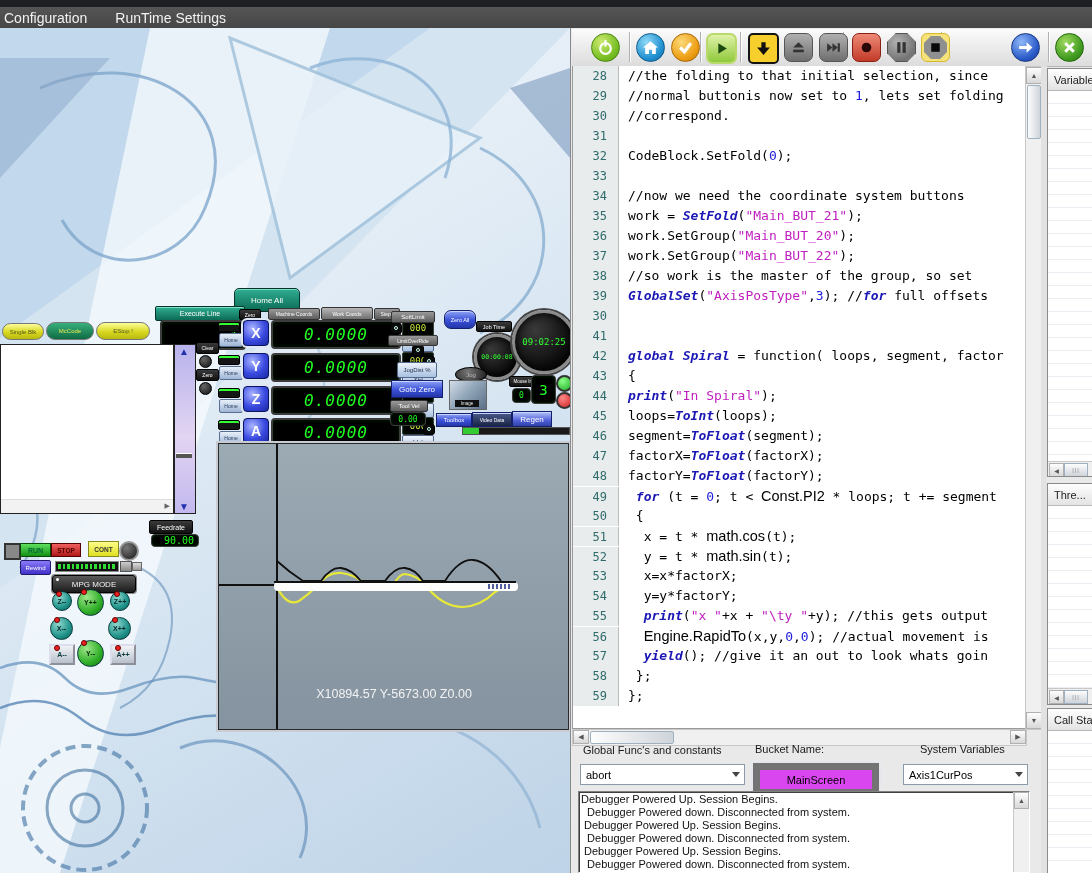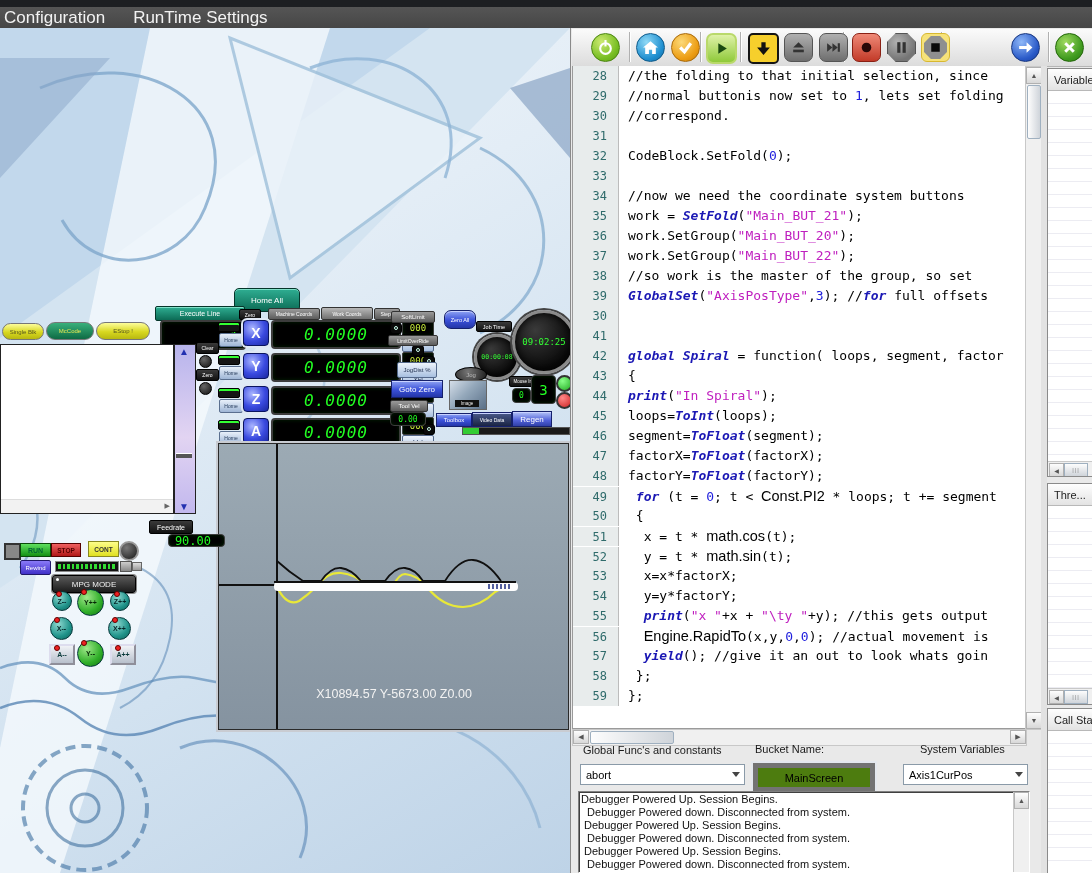--- a/index.html
+++ b/index.html
@@ -3,21 +3,21 @@
 <meta charset="utf-8">
 <style>
   html,body{margin:0;padding:0;background:#777;}
   .screen{position:relative;width:1092px;height:873px;overflow:hidden;background:#e9e9e9;
     font-family:"Liberation Sans",sans-serif;-webkit-font-smoothing:antialiased;}
   .abs{position:absolute;}
 
   
   .topstrip{position:absolute;left:0;top:0;width:1092px;height:7px;background:#1d1f22;}
   .menubar{position:absolute;left:0;top:7px;width:1092px;height:21px;background:linear-gradient(#555,#464646);
-    color:#f2f2f2;font-size:17px;display:flex;align-items:center;border-bottom:1px solid #333;}
+    color:#f2f2f2;font-size:14px;display:flex;align-items:center;border-bottom:1px solid #333;}
   .menubar span{padding:0 14px;cursor:default;}
   .menubar span:first-child{padding-left:4px;}
 
   
   .left-bg{position:absolute;left:0;top:28px;width:570px;height:845px;overflow:hidden;
     background:linear-gradient(150deg,#f2f7fb 0%,#e3edf6 35%,#d2e2f0 65%,#bed3e7 100%);}
   .blk-label{background:linear-gradient(#3a3a3a,#111);color:#fff;border:1px solid #000;border-radius:2px;
     display:flex;align-items:center;justify-content:center;overflow:hidden;}
   .led{background:#000;color:#2f2;font-family:"DejaVu Sans Mono",monospace;border:2px solid #3c3c3c;
     border-radius:4px;display:flex;align-items:center;box-shadow:inset 0 0 4px #020;overflow:hidden;}
@@ -100,21 +100,21 @@
     border:1px solid #b0b0b0;color:#555;font-size:7px;display:flex;align-items:center;justify-content:center;}
   .sc-thumb{position:absolute;background:linear-gradient(90deg,#fdfdfd,#cfd4da);border:1px solid #9fb0c0;border-radius:2px;}
   .hscroll{position:absolute;left:572px;top:729px;width:453px;height:15px;background:#f0f0f0;border:1px solid #c8c8c8;}
 
   
   .flabel{position:absolute;font-size:11px;color:#1a1a1a;}
   .combo{position:absolute;height:19px;background:#fff;border:1px solid #8a9aa8;display:flex;align-items:center;
     font-size:11px;padding-left:5px;color:#000;}
   .combo .dd{position:absolute;right:4px;top:7px;width:0;height:0;border-left:4px solid transparent;
     border-right:4px solid transparent;border-top:5px solid #444;}
-  .bucket{position:absolute;height:19px;background:#4d7c0f;border:5px solid #737373;box-shadow:0 0 0 2px #e4e8ee;
+  .bucket{position:absolute;height:19px;background:#d946ef;border:7px solid #737373;box-shadow:0 0 0 2px #e4e8ee;
     display:flex;align-items:center;justify-content:center;font-size:11px;}
   .logbox{position:absolute;left:578px;top:791px;width:450px;height:80px;background:#fff;
     border:1px solid #808080;border-right-color:#fff;border-bottom-color:#fff;box-shadow:inset 1px 1px 0 #404040;
     overflow:hidden;font-size:11px;color:#111;}
   .logline{height:13px;line-height:13px;white-space:pre;}
 
   
   .side-split{position:absolute;left:1041px;top:66px;width:6px;height:807px;background:#e2e2e2;}
   .spanel{position:absolute;left:1047px;width:45px;background:#fff;border:1px solid #8a8a8a;overflow:hidden;}
   .sphead{height:21px;background:linear-gradient(#fefefe,#e3e3e3);border-bottom:1px solid #b8b8b8;
@@ -285,21 +285,21 @@
         <line x1="278" y1="140" x2="278" y2="145"></line>
           <line x1="282" y1="140" x2="282" y2="145"></line>
         <line x1="286" y1="140" x2="286" y2="145"></line>
           <line x1="290" y1="140" x2="290" y2="145"></line>
       </g>
       <text x="175" y="254" text-anchor="middle" font-family="Liberation Sans, sans-serif" font-size="12.5" fill="#f2f2f2" id="tp-coords">X10894.57 Y-5673.00 Z0.00</text>
     </svg>
   </div>
 
   <div class="abs blk-label" style="left:149px;top:520px;width:42px;height:12px;font-size:7px;">Feedrate</div>
-  <div class="abs led" style="left:168px;top:534px;width:42px;height:11px;font-size:12px;border-width:1px;justify-content:flex-end;padding-right:13px;">90.00</div>
+  <div class="abs led" style="left:151px;top:534px;width:42px;height:11px;font-size:10px;border-width:1px;justify-content:flex-end;padding-right:4px;">90.00</div>
 
   <div class="abs" style="left:4px;top:543px;width:13px;height:13px;background:#888;border:2px solid #333;"></div>
   <div class="abs" style="left:20px;top:543px;width:29px;height:12px;background:linear-gradient(#5fe05f,#149114);border:1px solid #0a4a0a;color:#063;font-size:7px;font-weight:bold;display:flex;align-items:center;justify-content:center;">RUN</div>
   <div class="abs" style="left:51px;top:543px;width:28px;height:12px;background:linear-gradient(#f06060,#b01818);border:1px solid #500;color:#500;font-size:6.5px;font-weight:bold;display:flex;align-items:center;justify-content:center;">STOP</div>
   <div class="abs" style="left:88px;top:541px;width:29px;height:14px;background:linear-gradient(#fdfd8a,#e0e020);border:1px solid #888820;color:#333;font-size:6.5px;font-weight:bold;display:flex;align-items:center;justify-content:center;">CONT</div>
   <div class="abs" style="left:119px;top:541px;width:16px;height:16px;border-radius:50%;background:radial-gradient(circle at 35% 30%,#777,#181818);border:2px solid #999;"></div>
   <div class="abs" style="left:20px;top:560px;width:29px;height:13px;background:linear-gradient(#8a7af8,#4030c8);border:1px solid #201868;color:#fff;font-size:6px;display:flex;align-items:center;justify-content:center;border-radius:2px;">Rewind</div>
   <div class="abs" style="left:55px;top:561px;width:62px;height:9px;background:#111;border:1px solid #888;">
       <div id="slider-ticks" style="position:relative;width:100%;height:100%;">
         <div style="position: absolute; left: 2px; top: 2px; width: 2.5px; height: 5px; background: rgb(51, 221, 51);"></div>

